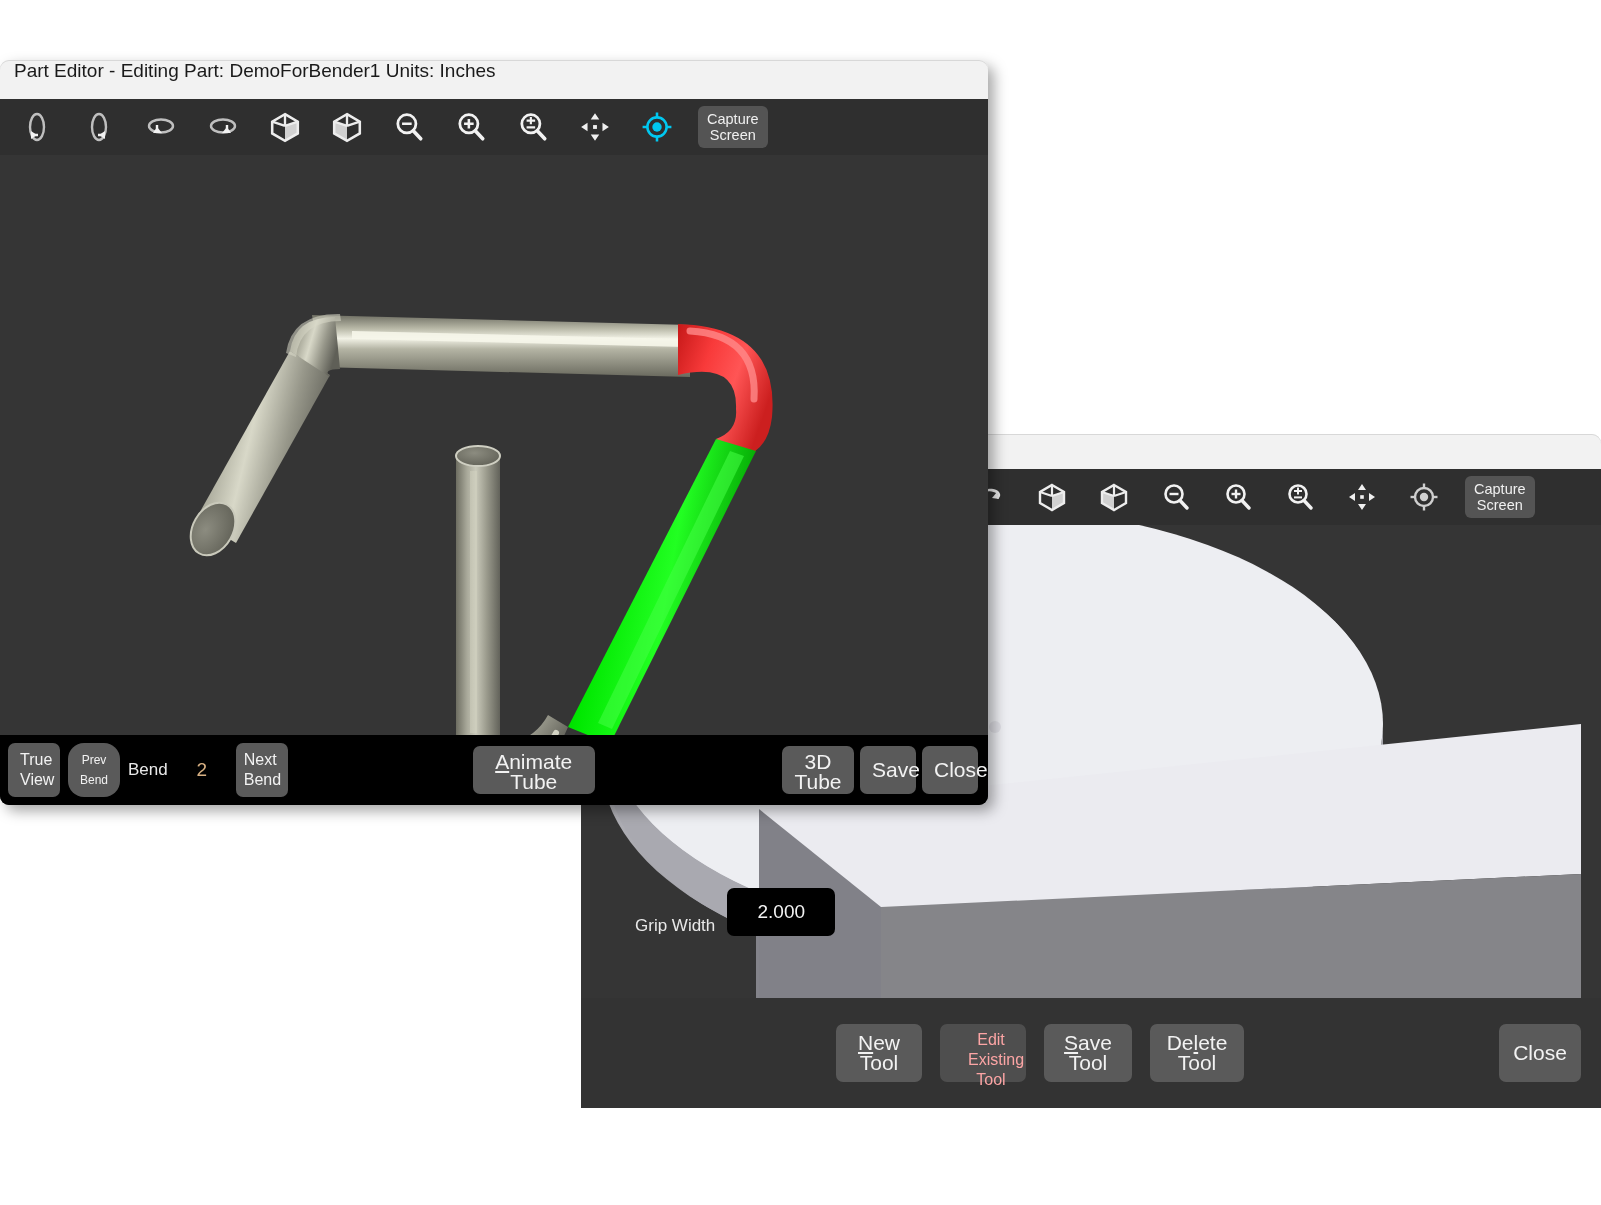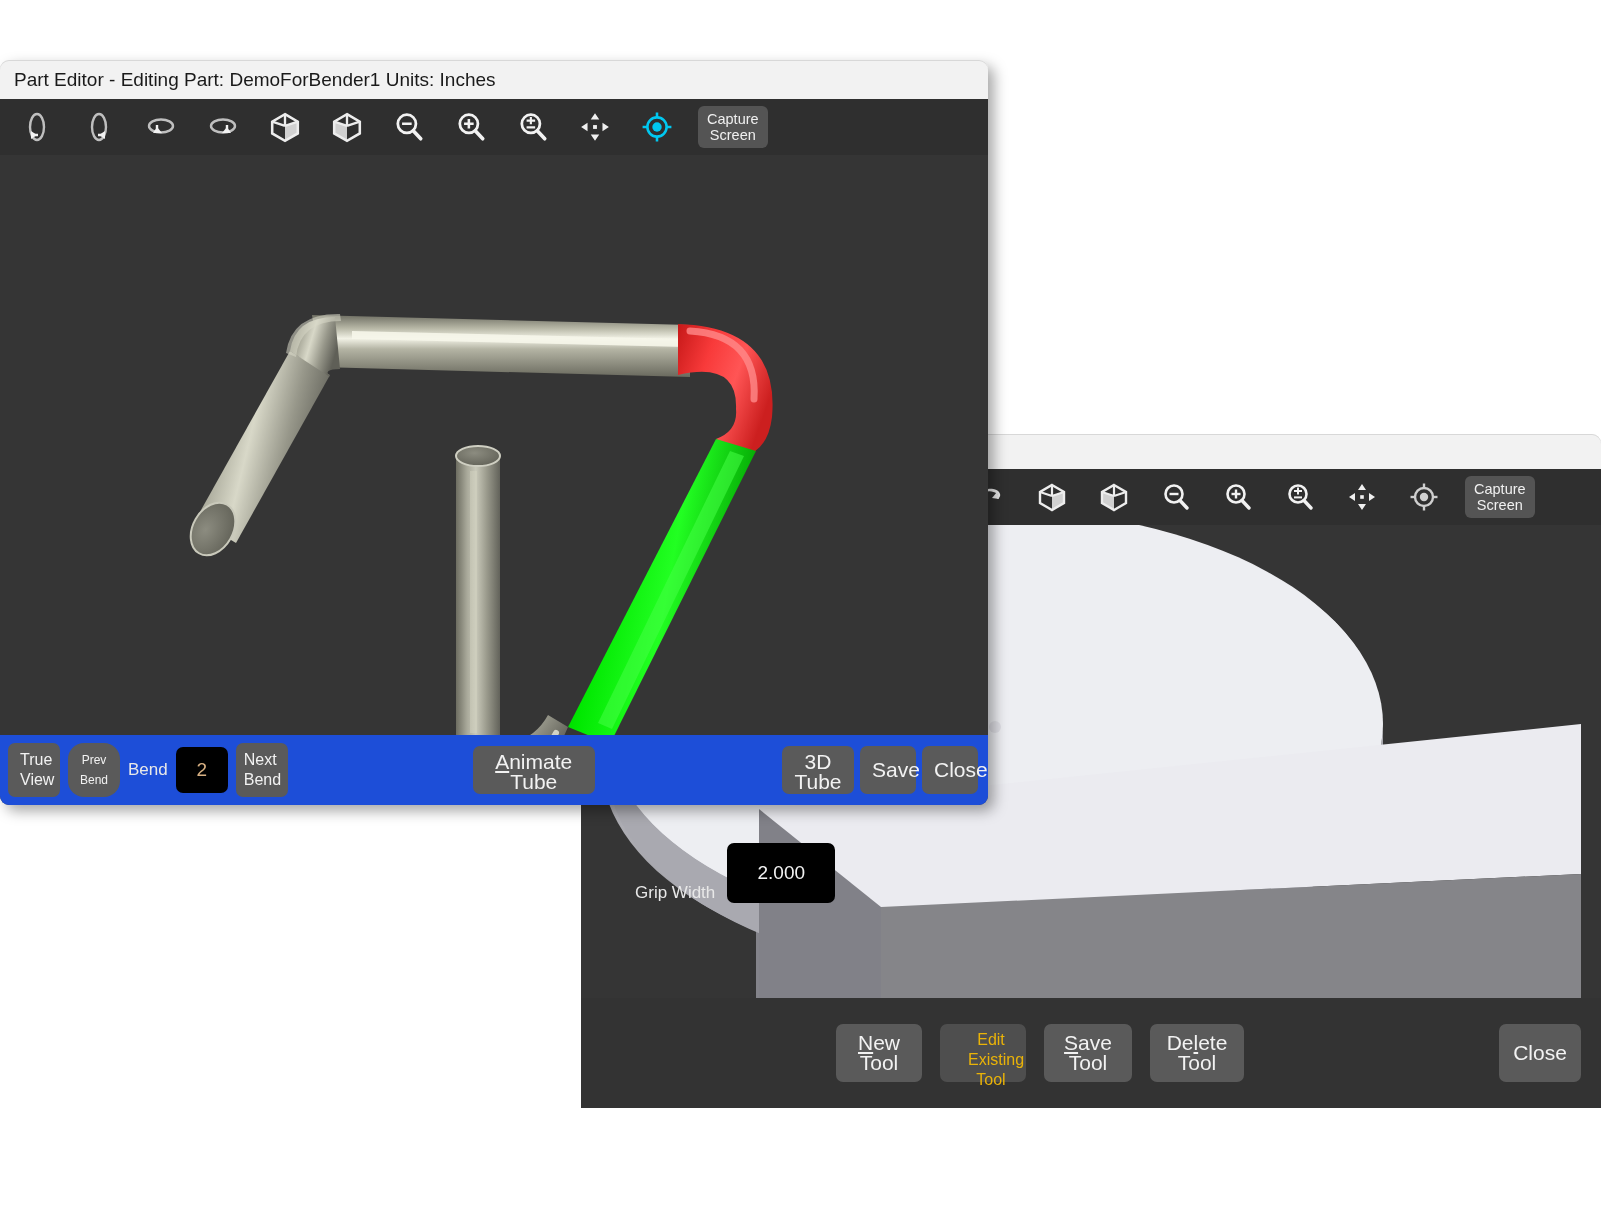--- a/index.html
+++ b/index.html
@@ -10,21 +10,21 @@
     overflow: hidden;
   }
   #root { position: relative; width: 1601px; height: 1205px; }
 
   
   .window { position: absolute; }
   .titlebar {
     background: #f2f2f2;
     color: #1a1a1a;
     font-size: 19px;
-    display: flex; align-items: center;
+    display: flex; align-items: flex-start;
     padding-left: 14px;
     border-top-left-radius: 9px;
     border-top-right-radius: 9px;
     box-shadow: 0 1px 0 #d8d8d8 inset;
   }
   .viewport {
     position: relative;
     background: #353535;
     overflow: hidden;
   }
@@ -52,38 +52,38 @@
     font-size: 14.5px;
     line-height: 16px;
     padding: 5px 9px;
     text-align: center;
     cursor: pointer;
     white-space: pre-line;
   }
 
   .bottombar {
     position: absolute; left: 0; right: 0; bottom: 0;
-    background: #1d4ed8;
+    background: #000000;
     display: flex; align-items: center;
   }
 
   .btn {
     background: #5a5a5a;
     color: #f2f2f2;
     border: none;
     border-radius: 7px;
     font-size: 21px;
     line-height: 20px;
     text-align: center;
     cursor: pointer;
     padding: 6px 12px;
     white-space: pre-line;
     font-family: "Liberation Sans", sans-serif;
   }
-  .btn.disabled { color: #eab308; background: #4e4e4e; cursor: default; padding-left: 28px; }
+  .btn.disabled { color: #fca5a5; background: #4e4e4e; cursor: default; padding-left: 28px; }
   .btn u { text-decoration: underline; }
 
   .field {
     background: #000000;
     border-radius: 7px;
     display: flex; align-items: center; justify-content: center;
     font-size: 19px;
   }
   .lbl { color: #e8e8e8; font-size: 17px; }
 
@@ -261,21 +261,21 @@
             <line x1="1.5" y1="15" x2="6" y2="15" stroke="#cfcfcf" stroke-width="2.4"></line>
             <line x1="24" y1="15" x2="28.5" y2="15" stroke="#cfcfcf" stroke-width="2.4"></line>
           </svg>
         </div>
         <div class="capture-btn">Capture
 Screen</div>
       </div>
 
       <div style="position:absolute; left:54px; top:374px; display:flex; align-items:flex-end; gap:12px;">
         <span class="lbl">Grip Width</span>
-        <div class="field" style="width:108px; height:60px; color:#f2f2f2;">2.000</div>
+        <div class="field" style="width:108px; height:48px; color:#f2f2f2;margin-top:45px;">2.000</div>
       </div>
     </div>
 
     <div class="bottombar">
       <div class="bb-spacer"></div>
       <div style="display:flex; gap:18px; padding-right:0;">
         <button class="btn" style="width:86px;height:58px;"><u>N</u>ew Tool</button>
         <button class="btn disabled" style="width:86px;height:58px;font-size:16px;">Edit Existing
 Tool</button>
         <button class="btn" style="width:88px;height:58px;"><u>S</u>ave Tool</button>

